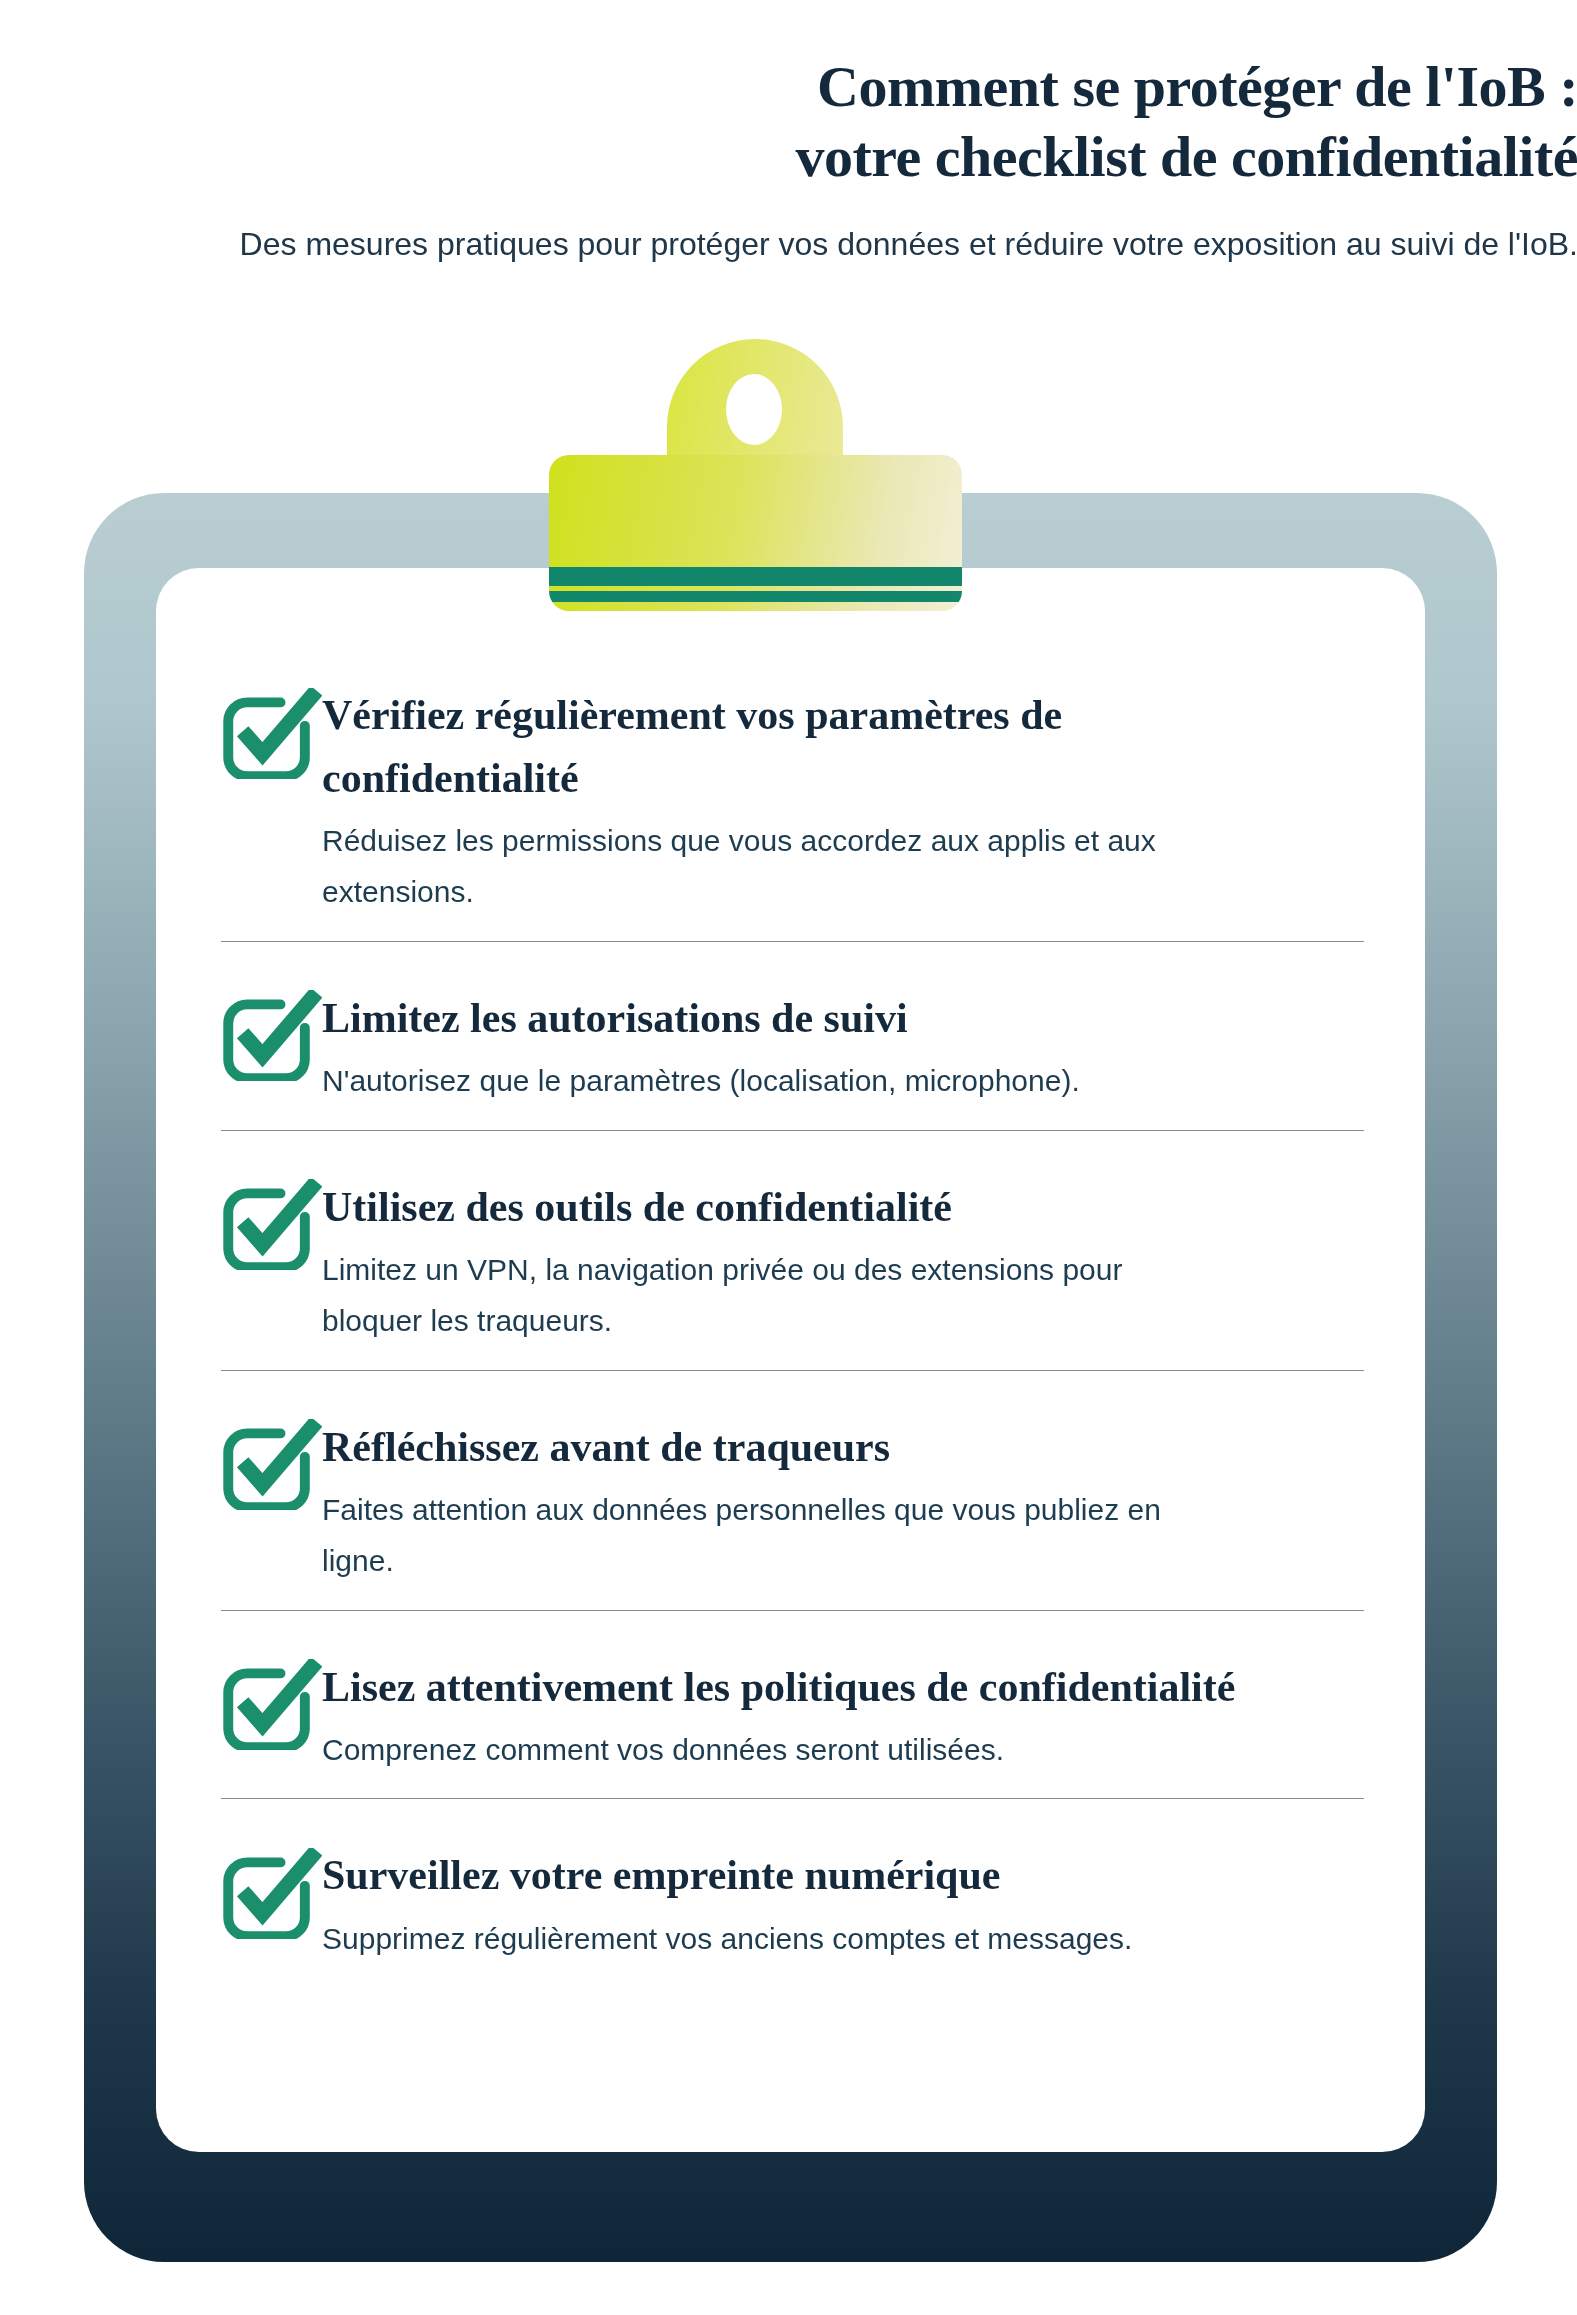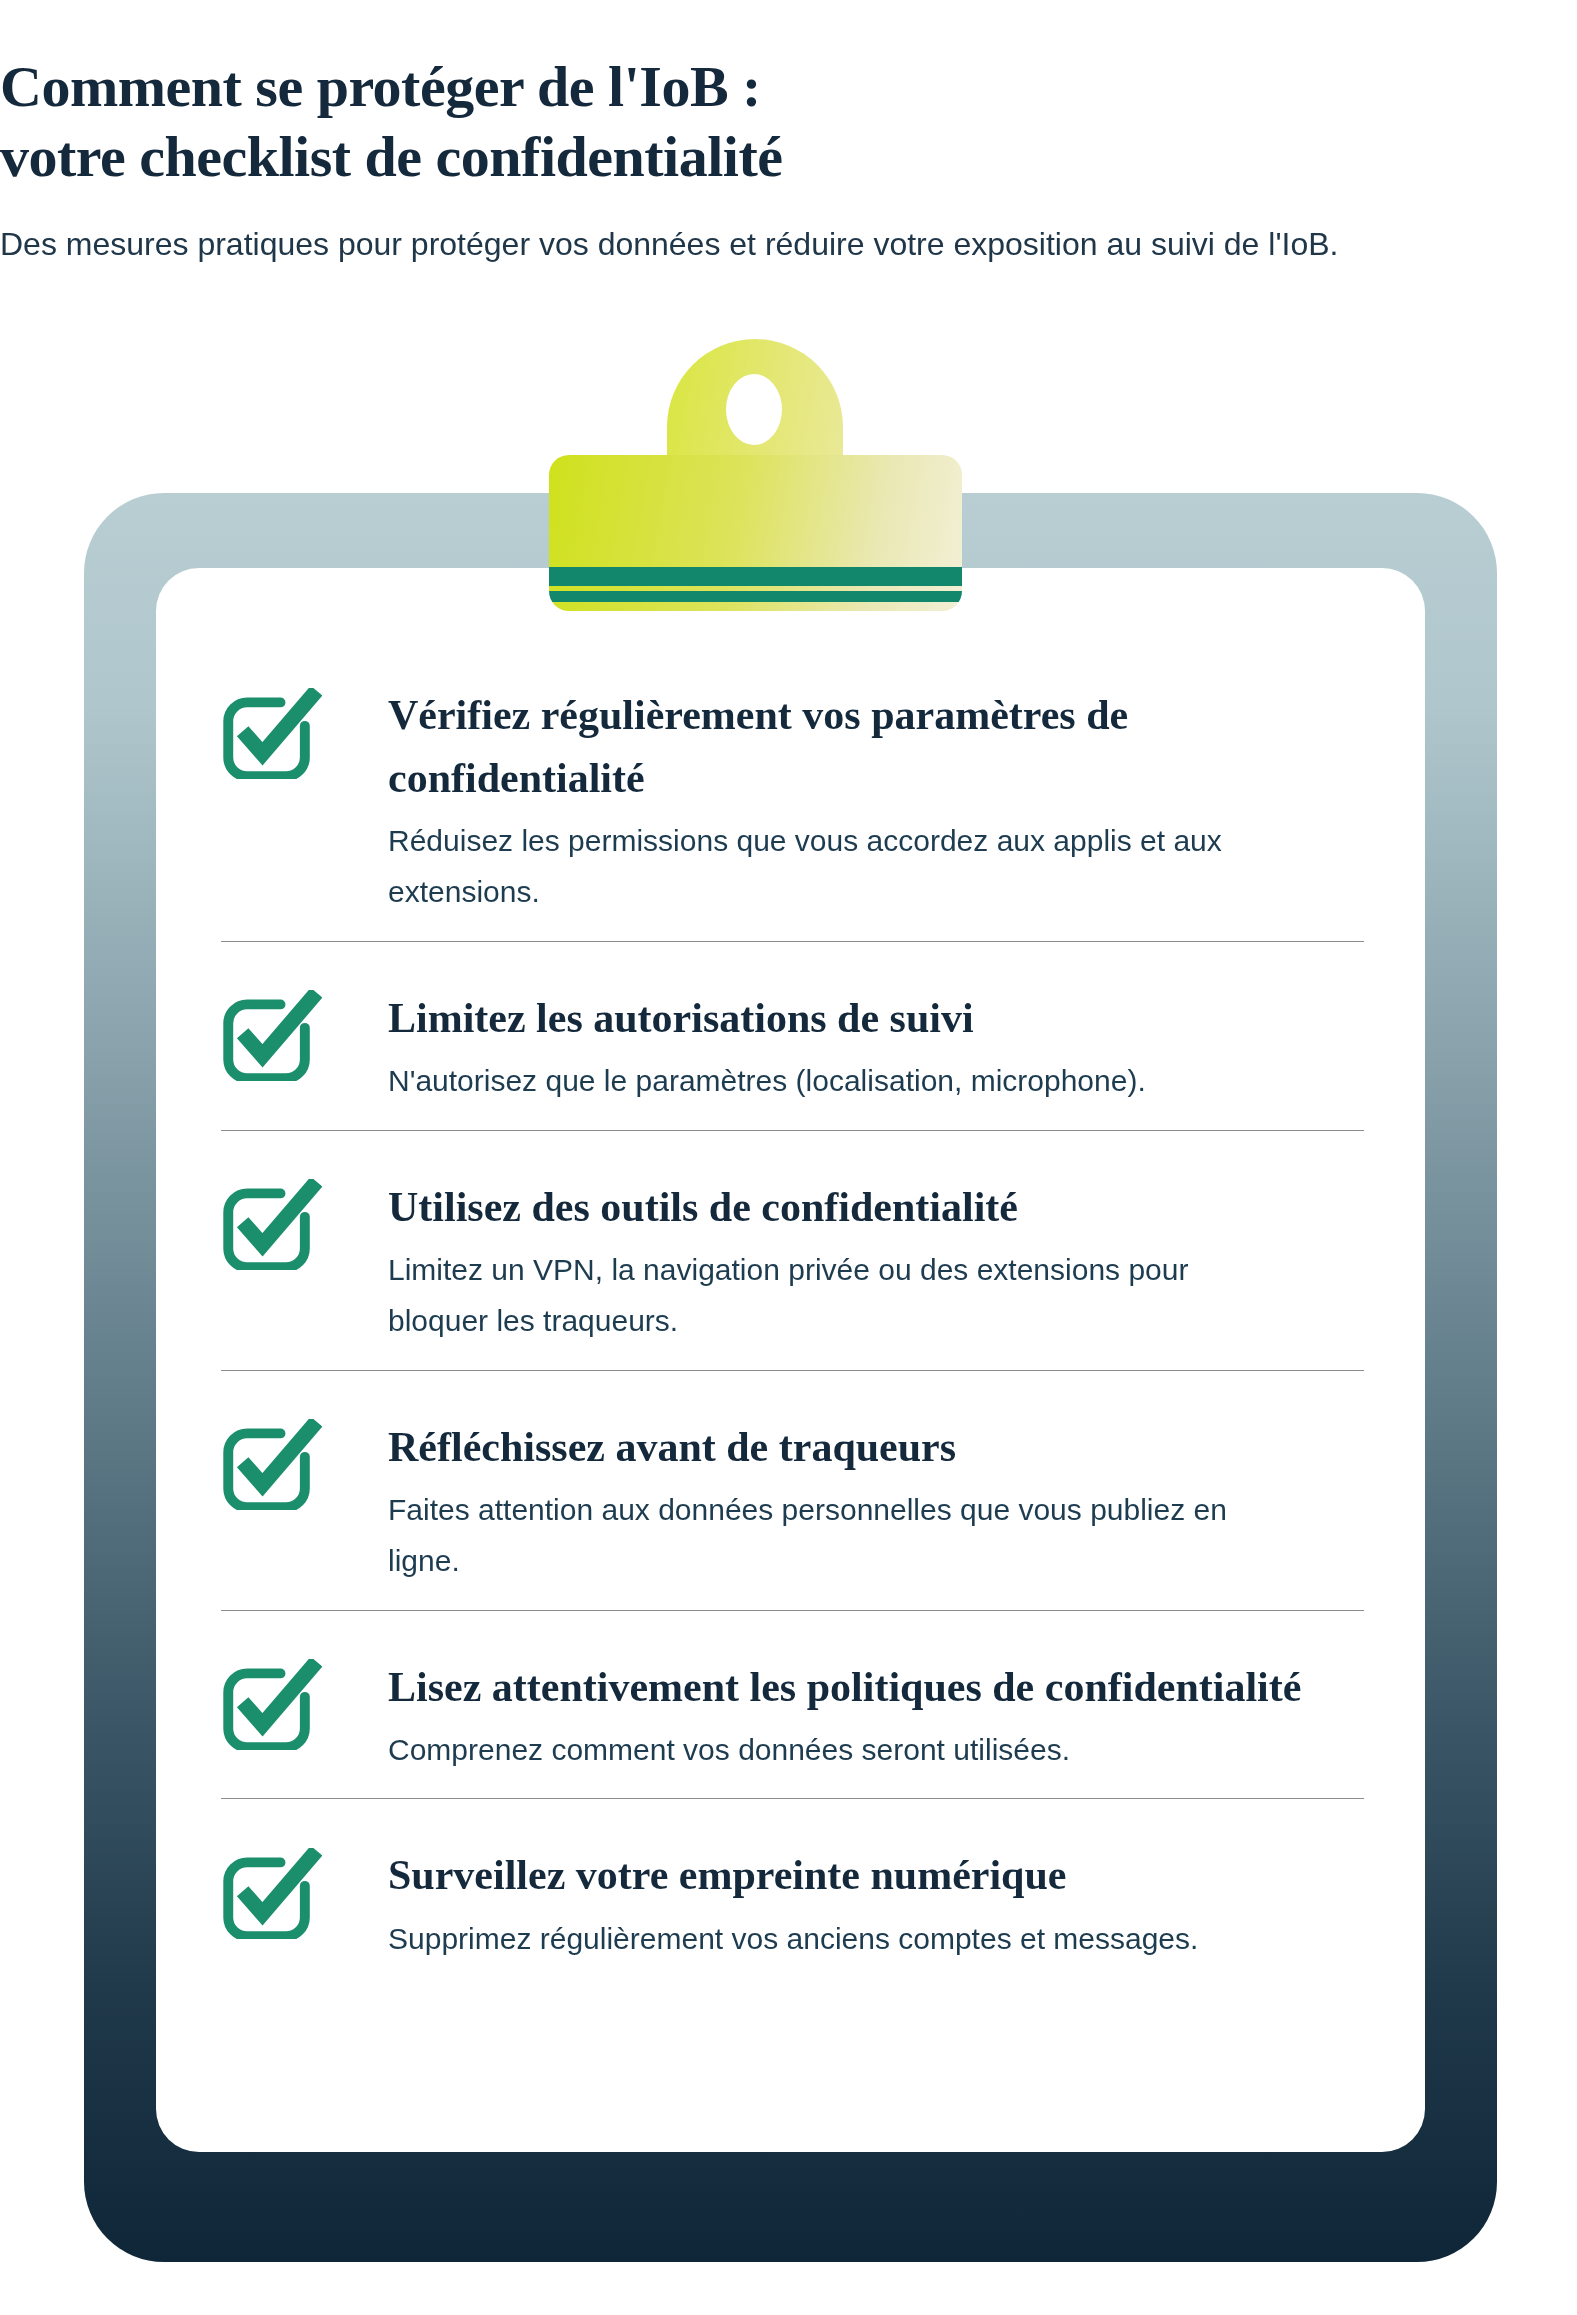--- a/index.html
+++ b/index.html
@@ -5,21 +5,21 @@
   html,body { margin:0; padding:0; }
   body {
     width:1578px; height:2316px;
     background:#ffffff;
     position:relative;
     font-family:"Liberation Sans", sans-serif;
     overflow:hidden;
   }
 
   
-  .header { position:absolute; top:52px; left:0; right:0; text-align:left; }
+  .header { position:absolute; top:52px; left:0; right:0; text-align:right; }
   .page-title {
     margin:0;
     font-family:"Liberation Serif", serif;
     font-weight:700;
     font-size:58px;
     line-height:1.2;
     letter-spacing:-0.5px;
     color:#15293c;
   }
   .page-subtitle {
@@ -73,21 +73,21 @@
       linear-gradient(100deg, #cfe11c 0%, #dde35b 45%, #eae8b3 78%, #f2f0d6 100%);
     z-index:3;
   }
 
   
   .card-content {
     position:absolute; inset:0;
     padding:71px 61px 36px 65px;
     box-sizing:border-box;
   }
-  .check-item { display:flex; gap:66px; padding:45px 0 23.5px 0; }
+  .check-item { display:flex; padding:45px 0 23.5px 0; }
   .check-icon { flex:0 0 auto; width:101px; height:91px; margin-top:3.6px; }
   .item-text { flex:1 1 auto; min-width:0; }
   .item-title {
     margin:0;
     font-family:"Liberation Serif", serif;
     font-weight:700;
     font-size:42px;
     line-height:1.5;
     color:#15293c;
     max-width:941px;

